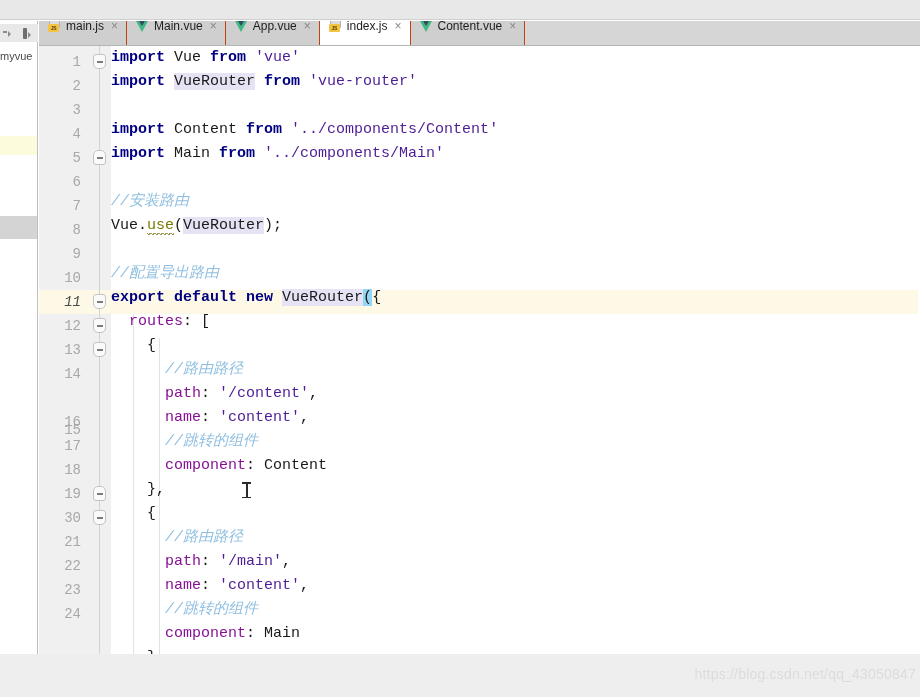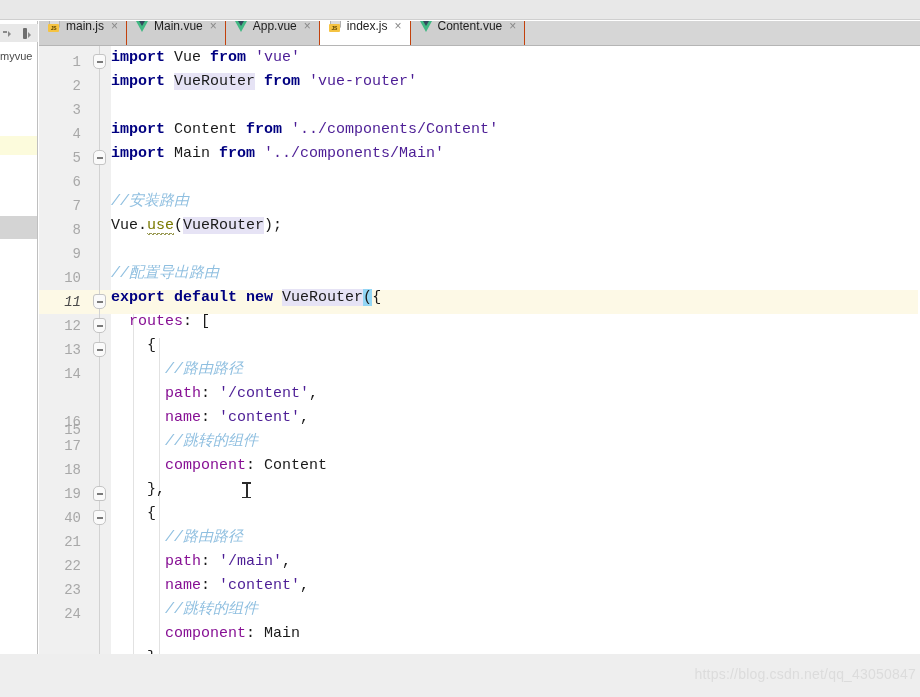--- a/index.html
+++ b/index.html
@@ -439,21 +439,21 @@
       <div class="row" style="top:388px;">
           <span class="ln">17</span>
         </div>
       <div class="row" style="top:412px;">
           <span class="ln">18</span>
         </div>
       <div class="row" style="top:436px;">
           <span class="ln">19</span>
         </div>
       <div class="row" style="top:460px;">
-          <span class="ln">40</span>
+          <span class="ln">30</span>
         </div>
       <div class="row" style="top:484px;">
           <span class="ln">21</span>
         </div>
       <div class="row" style="top:508px;">
           <span class="ln">22</span>
         </div>
       <div class="row" style="top:532px;">
           <span class="ln">23</span>
         </div>

